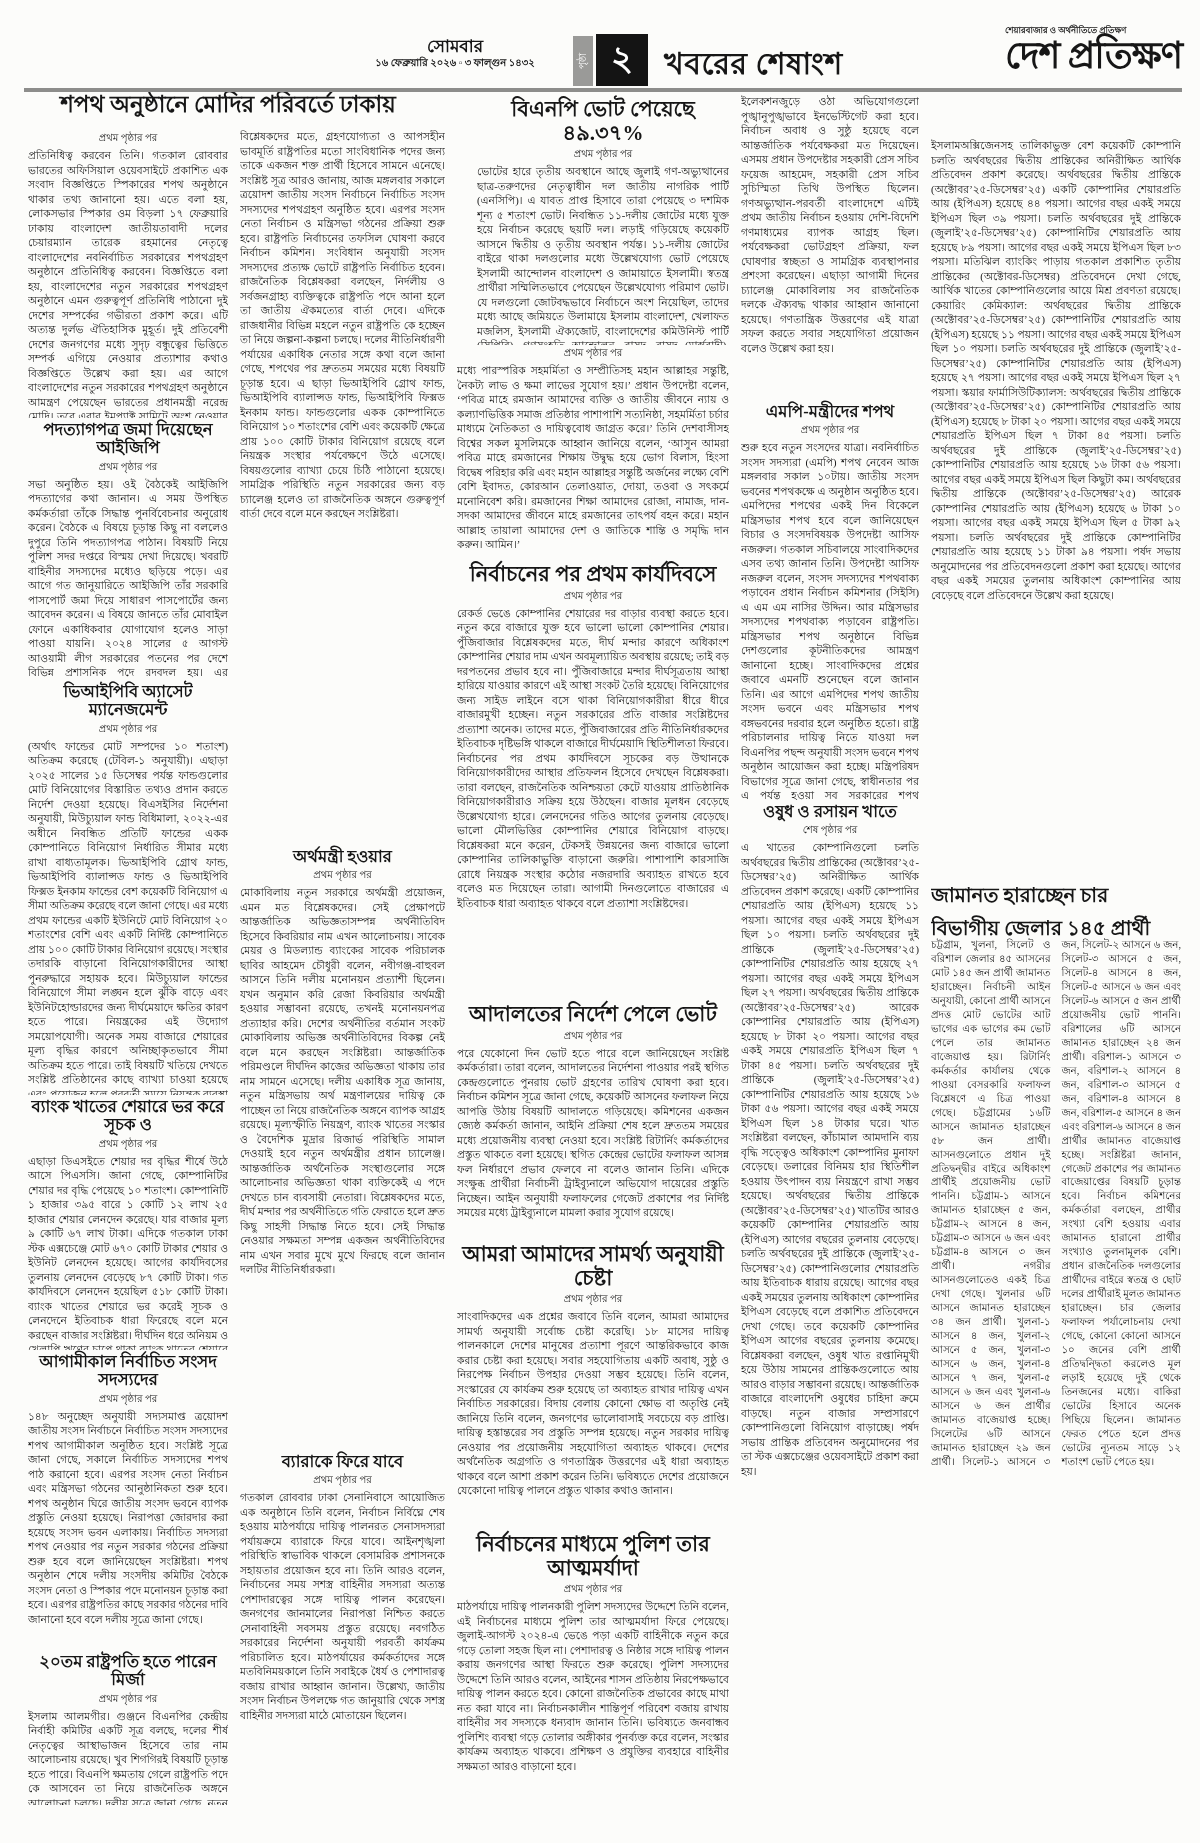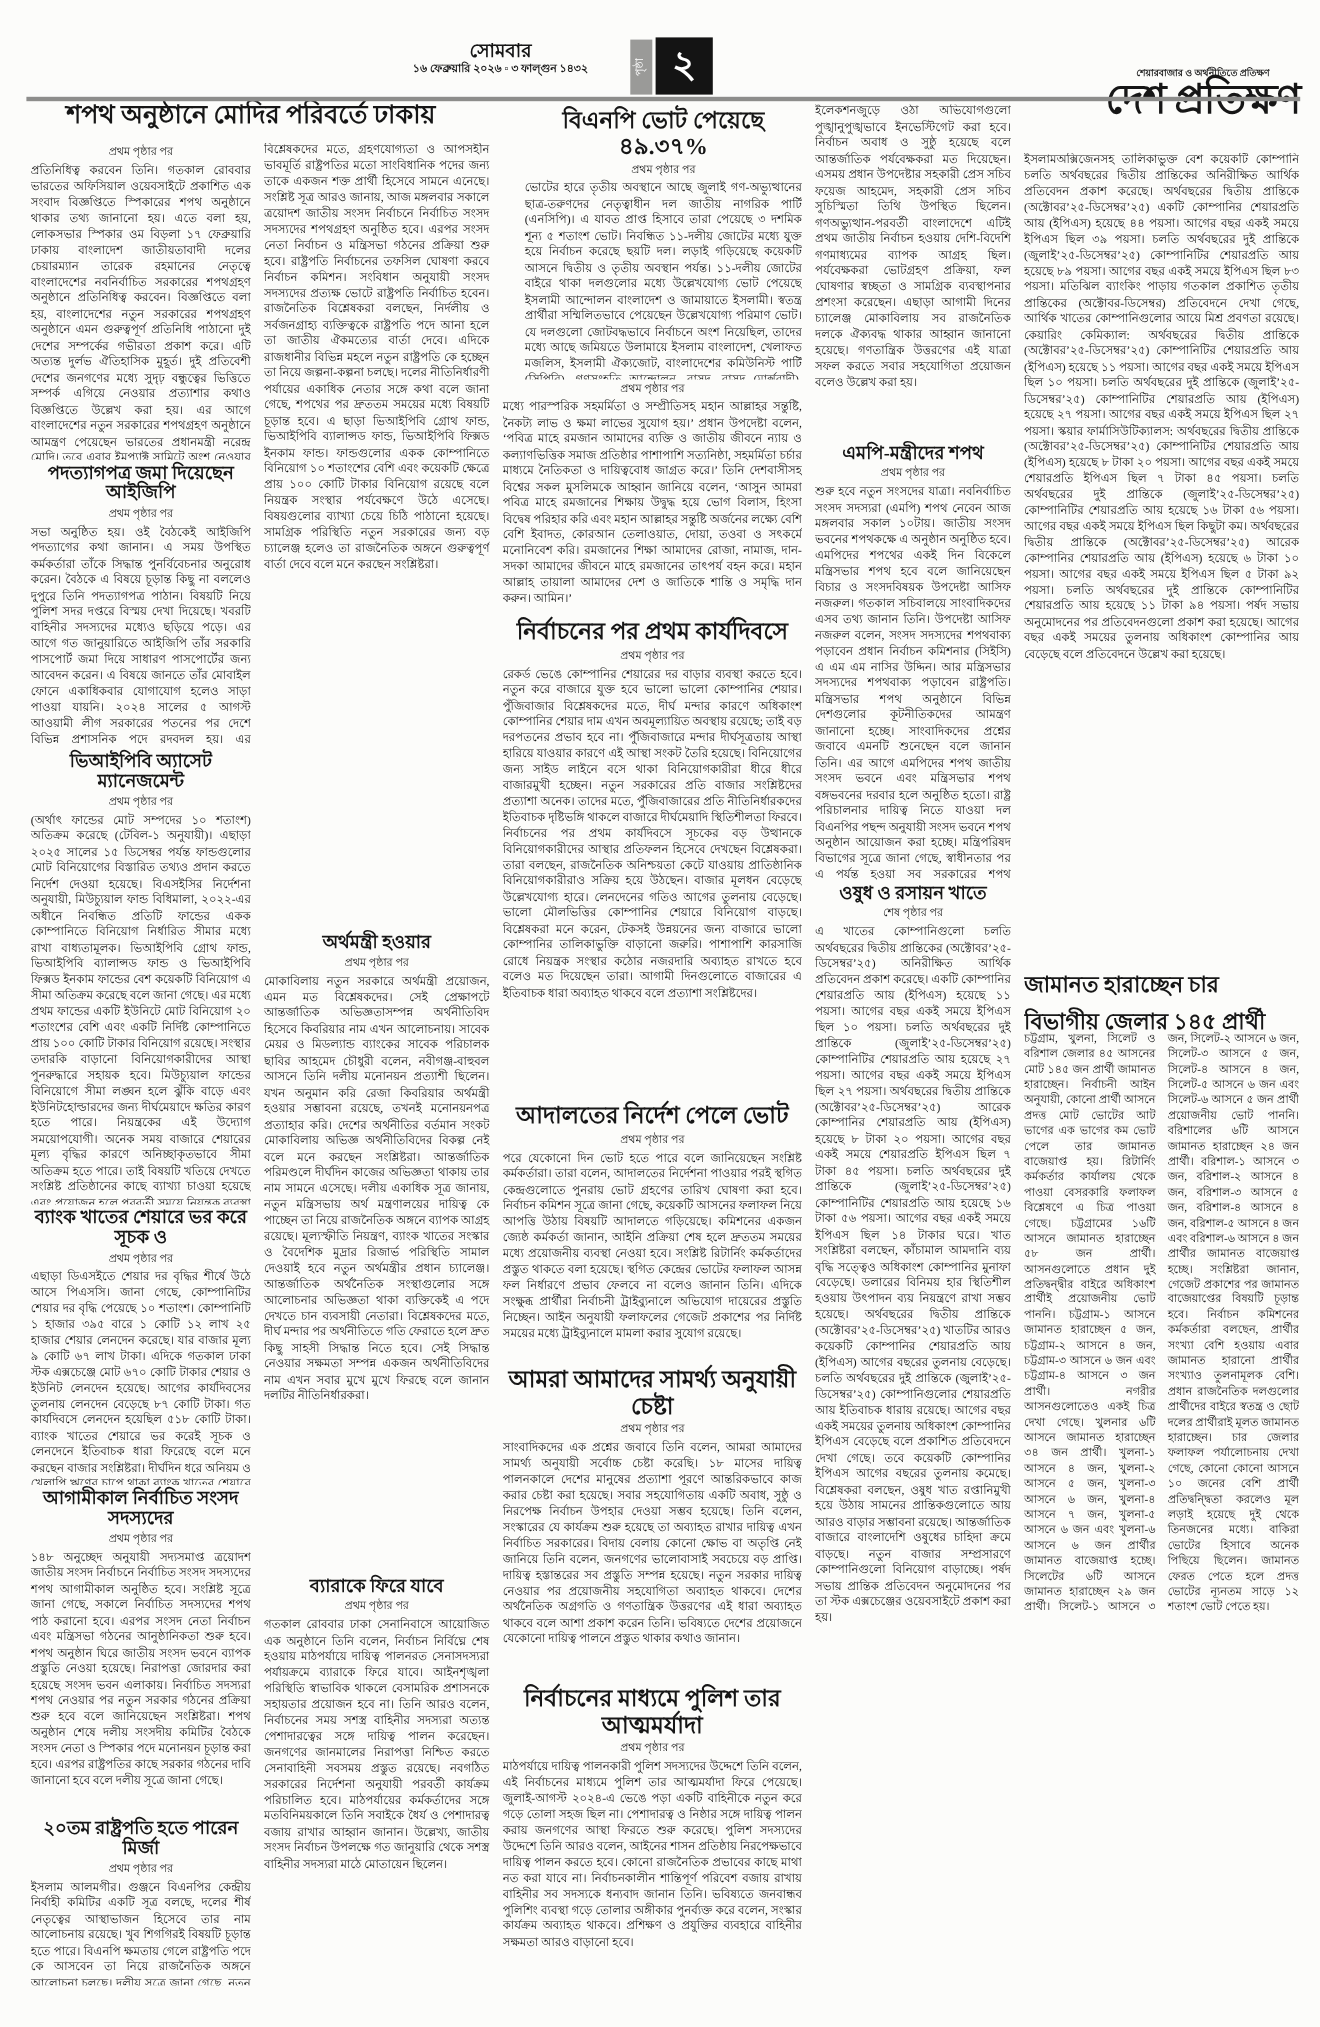--- a/index.html
+++ b/index.html
@@ -16,21 +16,21 @@
   .hdr-pglabel{
     position:absolute;left:573px;top:36px;width:20px;height:50px;background:#9a9a98;
     color:#fff;font-size:10px;display:flex;align-items:center;justify-content:center;
     writing-mode:vertical-rl;transform:rotate(180deg);
   }
   .hdr-pgnum{
     position:absolute;left:596px;top:34px;width:52px;height:52px;background:#141414;
     color:#fff;font-size:34px;font-weight:bold;display:flex;align-items:center;justify-content:center;
   }
   .hdr-section{position:absolute;left:664px;top:40px;font-size:30px;font-weight:bold;letter-spacing:.5px;}
-  .hdr-logo{position:absolute;right:18px;top:26px;text-align:center;line-height:1;margin-top:36px;}
+  .hdr-logo{position:absolute;right:18px;top:26px;text-align:left;line-height:1;}
   .hdr-logo .tag{font-size:8.5px;font-weight:bold;color:#222;display:block;margin-bottom:2px;}
   .hdr-logo .name{font-size:37px;font-weight:900;letter-spacing:-1px;}
   .hdr-rule{position:absolute;left:24px;right:18px;top:88px;height:4px;background:#8d8d8b;}
   
   .col{position:absolute;overflow:hidden;}
   .art{overflow:hidden;}
   .art h2{
     margin:3px 0 1px 0;text-align:center;font-weight:bold;line-height:1.12;
     font-size:16.5px;letter-spacing:0;
   }
@@ -51,20 +51,21 @@
 <body>
 
 <div class="page">
 
   <div class="hdr-date">
     <div class="day">সোমবার</div>
     <div class="dt">১৬ ফেব্রুয়ারি ২০২৬ ▫ ৩ ফাল্গুন ১৪৩২</div>
   </div>
   <div class="hdr-pglabel">পৃষ্ঠা</div>
   <div class="hdr-pgnum">২</div>
+  <div class="hdr-section">খবরের শেষাংশ</div>
   <div class="hdr-logo">
     <span class="tag">শেয়ারবাজার ও অর্থনীতিতে প্রতিক্ষণ</span>
     <span class="name">দেশ প্রতিক্ষণ</span>
   </div>
   <div class="hdr-rule"></div>
 
   <div class="lead-hl">শপথ অনুষ্ঠানে মোদির পরিবর্তে ঢাকায়</div>
 
   <div class="col" style="left:28px;top:130px;width:200px;height:1675px;">
     <div class="art" style="height:288px;">
@@ -100,21 +101,21 @@
 
   <div class="col" style="left:240px;top:130px;width:205px;height:1675px;">
     <div class="art" style="height:715px;">
       <p class="body">বিশ্লেষকদের মতে, গ্রহণযোগ্যতা ও আপসহীন ভাবমূর্তি রাষ্ট্রপতির মতো সাংবিধানিক পদের জন্য তাকে একজন শক্ত প্রার্থী হিসেবে সামনে এনেছে। সংশ্লিষ্ট সূত্র আরও জানায়, আজ মঙ্গলবার সকালে ত্রয়োদশ জাতীয় সংসদ নির্বাচনে নির্বাচিত সংসদ সদস্যদের শপথগ্রহণ অনুষ্ঠিত হবে। এরপর সংসদ নেতা নির্বাচন ও মন্ত্রিসভা গঠনের প্রক্রিয়া শুরু হবে। রাষ্ট্রপতি নির্বাচনের তফসিল ঘোষণা করবে নির্বাচন কমিশন। সংবিধান অনুযায়ী সংসদ সদস্যদের প্রত্যক্ষ ভোটে রাষ্ট্রপতি নির্বাচিত হবেন। রাজনৈতিক বিশ্লেষকরা বলছেন, নির্দলীয় ও সর্বজনগ্রাহ্য ব্যক্তিত্বকে রাষ্ট্রপতি পদে আনা হলে তা জাতীয় ঐকমত্যের বার্তা দেবে। এদিকে রাজধানীর বিভিন্ন মহলে নতুন রাষ্ট্রপতি কে হচ্ছেন তা নিয়ে জল্পনা-কল্পনা চলছে। দলের নীতিনির্ধারণী পর্যায়ের একাধিক নেতার সঙ্গে কথা বলে জানা গেছে, শপথের পর দ্রুততম সময়ের মধ্যে বিষয়টি চূড়ান্ত হবে। এ ছাড়া ভিআইপিবি গ্রোথ ফান্ড, ভিআইপিবি ব্যালান্সড ফান্ড, ভিআইপিবি ফিক্সড ইনকাম ফান্ড। ফান্ডগুলোর একক কোম্পানিতে বিনিয়োগ ১০ শতাংশের বেশি এবং কয়েকটি ক্ষেত্রে প্রায় ১০০ কোটি টাকার বিনিয়োগ রয়েছে বলে নিয়ন্ত্রক সংস্থার পর্যবেক্ষণে উঠে এসেছে। বিষয়গুলোর ব্যাখ্যা চেয়ে চিঠি পাঠানো হয়েছে। সামগ্রিক পরিস্থিতি নতুন সরকারের জন্য বড় চ্যালেঞ্জ হলেও তা রাজনৈতিক অঙ্গনে গুরুত্বপূর্ণ বার্তা দেবে বলে মনে করছেন সংশ্লিষ্টরা।</p>
     </div>
     <div class="art" style="height:585px;">
       <h2>অর্থমন্ত্রী হওয়ার</h2>
       <div class="meta">প্রথম পৃষ্ঠার পর</div>
       <p class="body">মোকাবিলায় নতুন সরকারে অর্থমন্ত্রী প্রয়োজন, এমন মত বিশ্লেষকদের। সেই প্রেক্ষাপটে আন্তর্জাতিক অভিজ্ঞতাসম্পন্ন অর্থনীতিবিদ হিসেবে কিবরিয়ার নাম এখন আলোচনায়। সাবেক মেয়র ও মিডল্যান্ড ব্যাংকের সাবেক পরিচালক ছাবির আহমেদ চৌধুরী বলেন, নবীগঞ্জ-বাহুবল আসনে তিনি দলীয় মনোনয়ন প্রত্যাশী ছিলেন। যখন অনুমান করি রেজা কিবরিয়ার অর্থমন্ত্রী হওয়ার সম্ভাবনা রয়েছে, তখনই মনোনয়নপত্র প্রত্যাহার করি। দেশের অর্থনীতির বর্তমান সংকট মোকাবিলায় অভিজ্ঞ অর্থনীতিবিদের বিকল্প নেই বলে মনে করছেন সংশ্লিষ্টরা। আন্তর্জাতিক পরিমণ্ডলে দীর্ঘদিন কাজের অভিজ্ঞতা থাকায় তার নাম সামনে এসেছে। দলীয় একাধিক সূত্র জানায়, নতুন মন্ত্রিসভায় অর্থ মন্ত্রণালয়ের দায়িত্ব কে পাচ্ছেন তা নিয়ে রাজনৈতিক অঙ্গনে ব্যাপক আগ্রহ রয়েছে। মূল্যস্ফীতি নিয়ন্ত্রণ, ব্যাংক খাতের সংস্কার ও বৈদেশিক মুদ্রার রিজার্ভ পরিস্থিতি সামাল দেওয়াই হবে নতুন অর্থমন্ত্রীর প্রধান চ্যালেঞ্জ। আন্তর্জাতিক অর্থনৈতিক সংস্থাগুলোর সঙ্গে আলোচনার অভিজ্ঞতা থাকা ব্যক্তিকেই এ পদে দেখতে চান ব্যবসায়ী নেতারা। বিশ্লেষকদের মতে, দীর্ঘ মন্দার পর অর্থনীতিতে গতি ফেরাতে হলে দ্রুত কিছু সাহসী সিদ্ধান্ত নিতে হবে। সেই সিদ্ধান্ত নেওয়ার সক্ষমতা সম্পন্ন একজন অর্থনীতিবিদের নাম এখন সবার মুখে মুখে ফিরছে বলে জানান দলটির নীতিনির্ধারকরা।</p>
     </div>
-    <div class="art" style="height:375px;">
+    <div class="art" style="height:375px;margin-top:20px;">
       <h2>ব্যারাকে ফিরে যাবে</h2>
       <div class="meta">প্রথম পৃষ্ঠার পর</div>
       <p class="body">গতকাল রোববার ঢাকা সেনানিবাসে আয়োজিত এক অনুষ্ঠানে তিনি বলেন, নির্বাচন নির্বিঘ্নে শেষ হওয়ায় মাঠপর্যায়ে দায়িত্ব পালনরত সেনাসদস্যরা পর্যায়ক্রমে ব্যারাকে ফিরে যাবে। আইনশৃঙ্খলা পরিস্থিতি স্বাভাবিক থাকলে বেসামরিক প্রশাসনকে সহায়তার প্রয়োজন হবে না। তিনি আরও বলেন, নির্বাচনের সময় সশস্ত্র বাহিনীর সদস্যরা অত্যন্ত পেশাদারত্বের সঙ্গে দায়িত্ব পালন করেছেন। জনগণের জানমালের নিরাপত্তা নিশ্চিত করতে সেনাবাহিনী সবসময় প্রস্তুত রয়েছে। নবগঠিত সরকারের নির্দেশনা অনুযায়ী পরবর্তী কার্যক্রম পরিচালিত হবে। মাঠপর্যায়ের কর্মকর্তাদের সঙ্গে মতবিনিময়কালে তিনি সবাইকে ধৈর্য ও পেশাদারত্ব বজায় রাখার আহ্বান জানান। উল্লেখ্য, জাতীয় সংসদ নির্বাচন উপলক্ষে গত জানুয়ারি থেকে সশস্ত্র বাহিনীর সদস্যরা মাঠে মোতায়েন ছিলেন।</p>
     </div>
   </div>
 
   <div class="col" style="left:457px;top:95px;width:272px;height:1710px;">
     <div class="art" style="height:250px;margin-left:20px;">
       <h2 class="big">বিএনপি ভোট পেয়েছে ৪৯.৩৭%</h2>
       <div class="meta">প্রথম পৃষ্ঠার পর</div>

